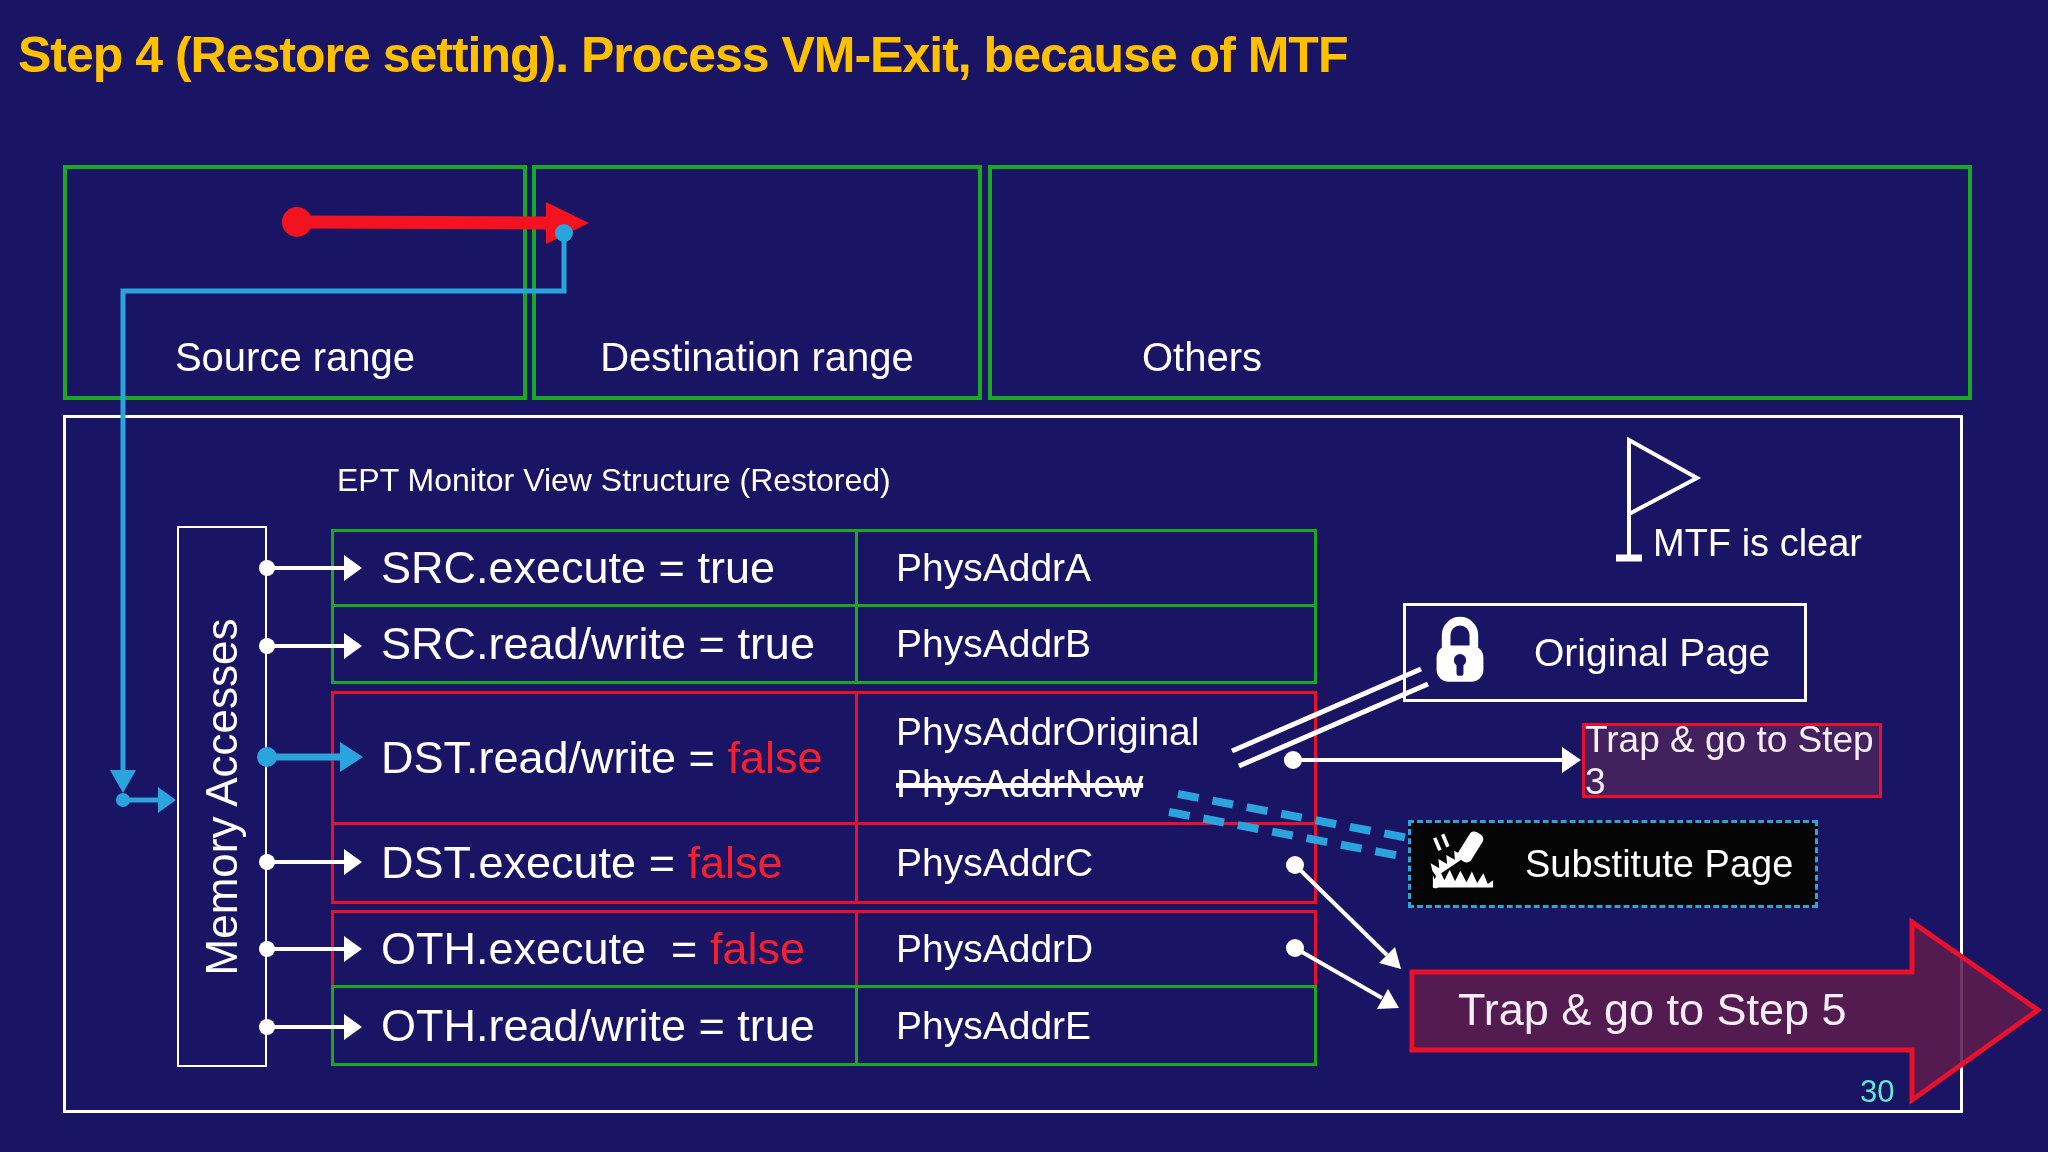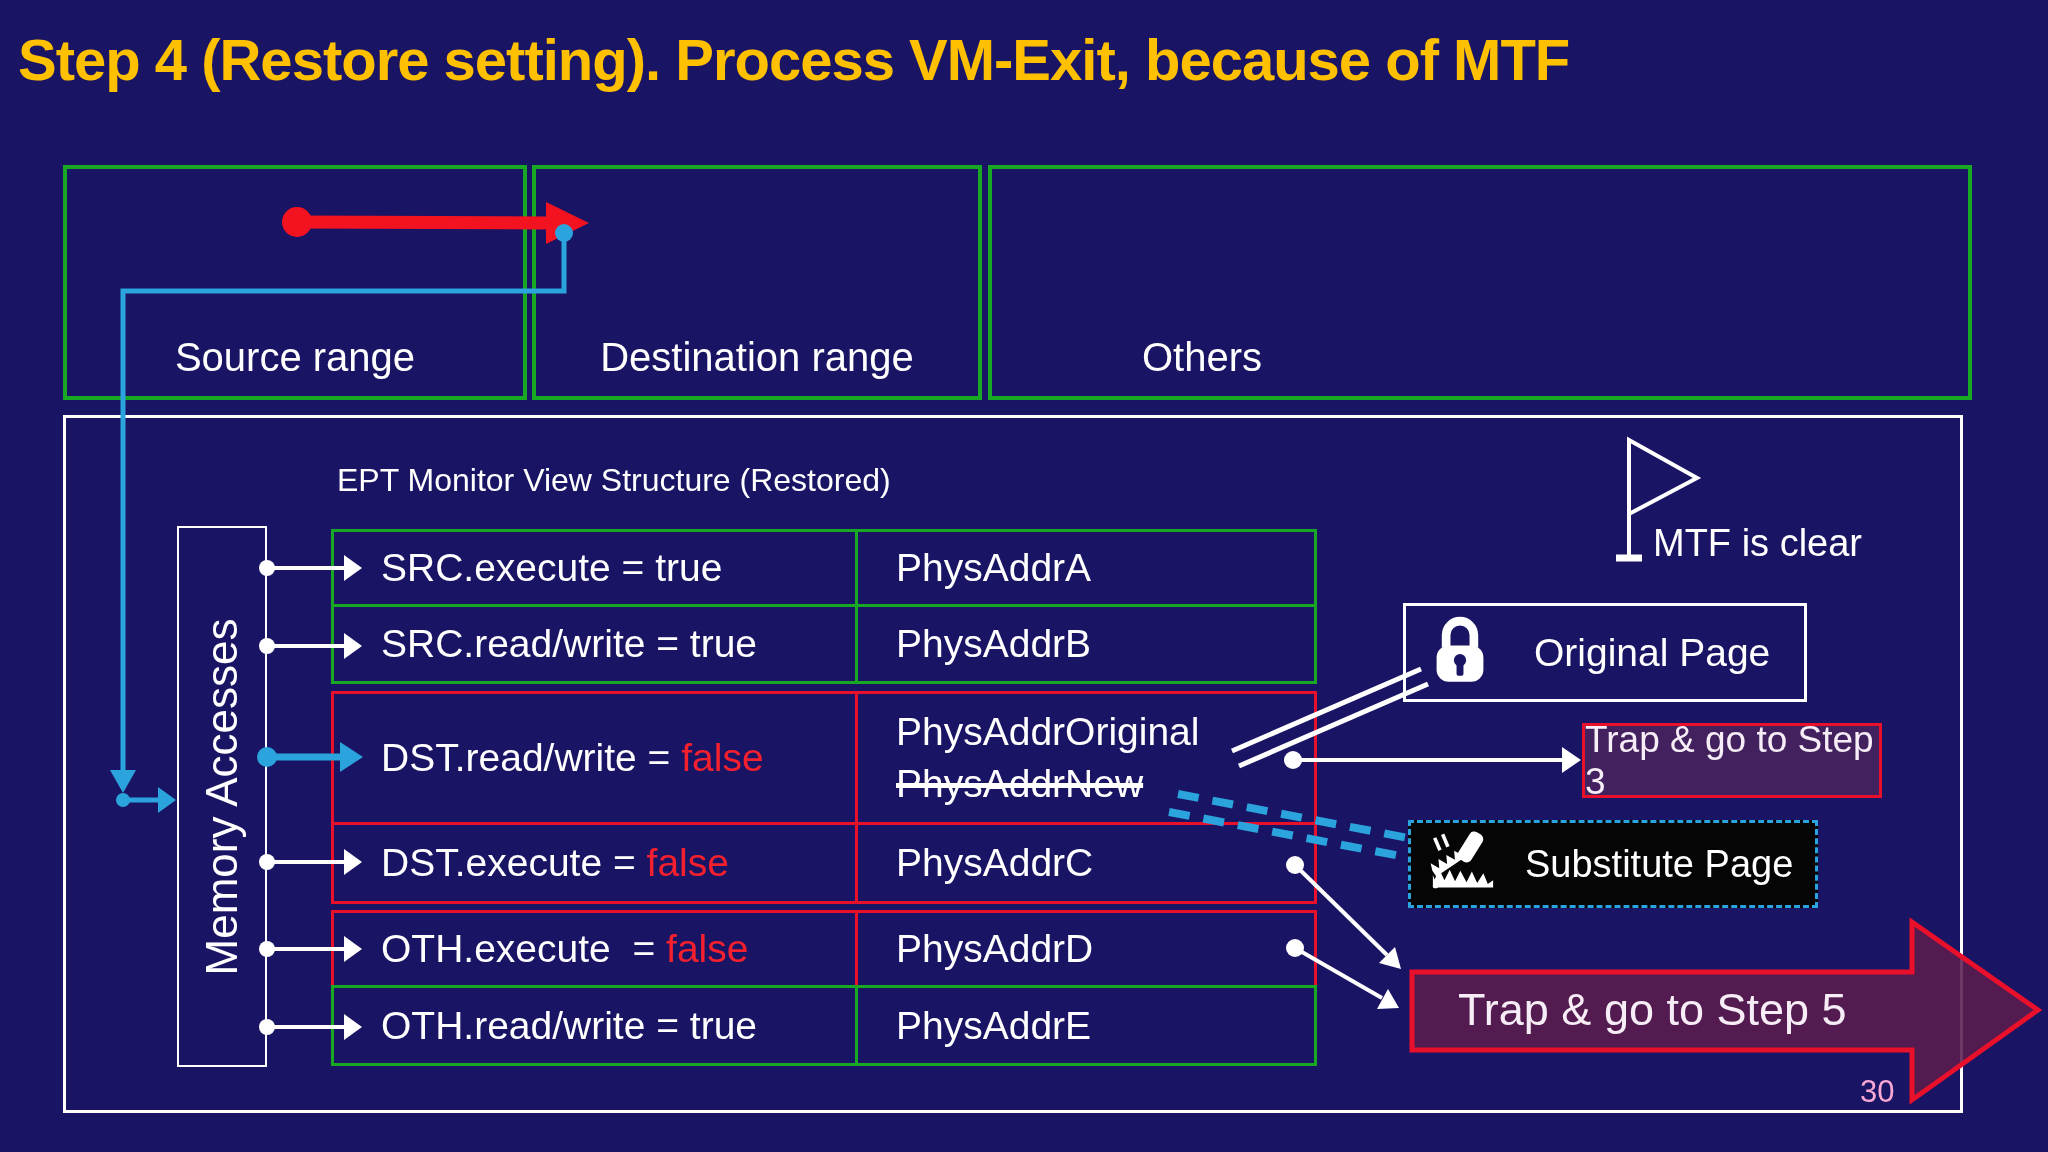--- a/index.html
+++ b/index.html
@@ -5,21 +5,21 @@
   html,body{margin:0;padding:0;background:#000;}
   .slide{
     position:relative;width:2048px;height:1152px;overflow:hidden;
     background:#1A1464;
     font-family:"Liberation Sans",sans-serif;color:#fff;
   }
   .abs{position:absolute;}
   
   .title{
     left:18px;top:26px;width:1900px;
-    font-size:58px;font-weight:bold;color:#FFC000;letter-spacing:-1px;
+    font-size:50px;font-weight:bold;color:#FFC000;letter-spacing:-1px;
   }
   
   .range-box{
     border:4px solid #18A824;box-sizing:border-box;
     display:flex;align-items:flex-end;justify-content:center;
     padding-bottom:16px;font-size:40px;color:#fff;
   }
   .range-source{left:63px;top:165px;width:464px;height:235px;}
   .range-dest{left:532px;top:165px;width:450px;height:235px;}
   .range-others{left:988px;top:165px;width:984px;height:235px;justify-content:flex-start;padding-left:150px;}
@@ -38,21 +38,21 @@
     left:177px;top:526px;width:90px;height:541px;
     display:flex;align-items:center;justify-content:center;
   }
   .memory-label span{
     transform:rotate(-90deg);white-space:nowrap;font-size:44px;color:#fff;
   }
   
   .row{box-sizing:border-box;display:flex;left:331px;width:986px;}
   .row-green{border:3px solid #18A824;}
   .row-red{border:3px solid #E8102A;}
-  .cell-l{width:521px;display:flex;align-items:center;padding-left:47px;box-sizing:border-box;font-size:39px;}
+  .cell-l{width:521px;display:flex;align-items:center;padding-left:47px;box-sizing:border-box;font-size:45px;}
   .cell-r{flex:1;display:flex;align-items:center;padding-left:38px;box-sizing:border-box;font-size:39px;}
   .row-green .cell-r{border-left:3px solid #18A824;}
   .row-red .cell-r{border-left:3px solid #E8102A;}
   .cell-label{white-space:pre;color:#fff;}
   .v-green{color:#ffffff;}
   .v-red{color:#F5202E;}
   .cell-r.two-line{flex-direction:column;align-items:flex-start;justify-content:center;gap:8px;}
   .struck{text-decoration:line-through;text-decoration-thickness:5px;}
   
   .original-page{
@@ -66,21 +66,21 @@
     display:flex;align-items:center;justify-content:center;
     font-size:37px;color:#F6EDF6;
   }
   .substitute{
     left:1408px;top:820px;width:410px;height:88px;
     background:#050505;border:3px dashed #2BA3DC;box-sizing:border-box;
     display:flex;align-items:center;gap:26px;padding-left:16px;font-size:38px;color:#fff;
   }
   .mtf-label{left:1653px;top:522px;font-size:38px;color:#fff;}
   .step5-label{left:1458px;top:984px;font-size:45px;color:#F6EDF6;}
-  .page-num{left:1860px;top:1074px;font-size:31px;color:#f9a8d4;}
+  .page-num{left:1860px;top:1074px;font-size:31px;color:#5eead4;}
   svg.overlay{left:0;top:0;pointer-events:none;}
 </style>
 </head>
 <body>
 
 <div class="slide">
 
   <div class="abs title">Step 4 (Restore setting). Process VM-Exit, because of MTF</div>
 
   <div class="abs range-box range-source">

